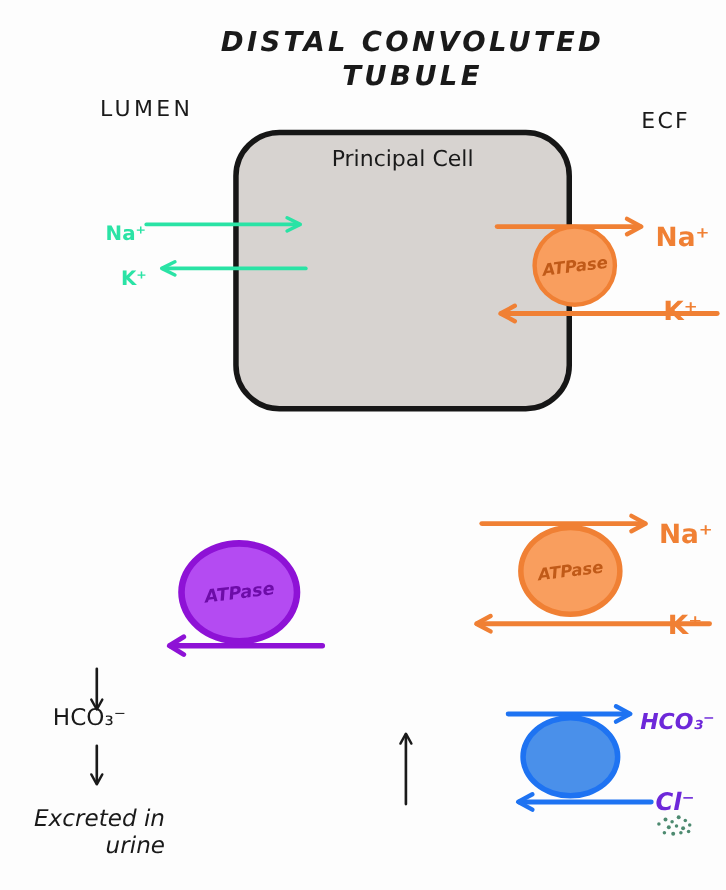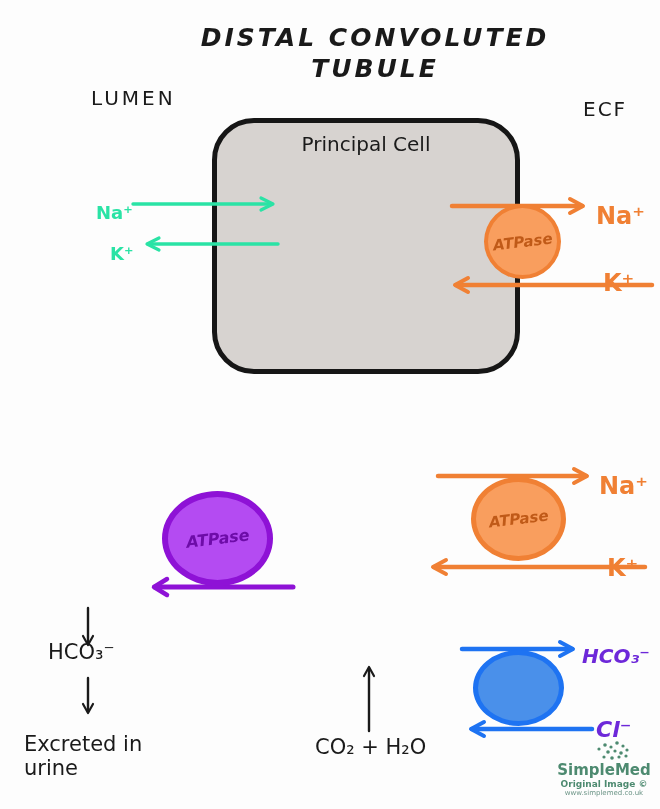--- a/index.html
+++ b/index.html
@@ -159,25 +159,18 @@
   <div class="ion ion-teal abs" style="left:110px;top:229px;">K⁺</div>
   <div class="ion ion-orange abs" style="left:596px;top:188px;">Na⁺</div>
   <div class="ion ion-orange abs" style="left:603px;top:255px;">K⁺</div>
 
   <div class="ion ion-orange abs" style="left:599px;top:458px;">Na⁺</div>
   <div class="ion ion-orange abs" style="left:607px;top:540px;">K⁺</div>
   <div class="ion ion-blue abs" style="left:582px;top:630px;font-size:20px;">HCO₃⁻</div>
   <div class="ion ion-blue abs" style="left:596px;top:703px;font-size:22px;">Cl⁻</div>
 
   <div class="chem" style="left:48px;top:640px;">HCO₃⁻</div>
-  <div class="chem pre" style="left:24px;top:732px;width:150px;text-align:left;">Excreted in
+  <div class="chem pre" style="left:0;top:732px;width:150px;text-align:right;font-style:italic;">Excreted in
 urine</div>
 
-  <div class="chem" style="left:315px;top:735px;">CO₂ + H₂O</div>
 
-  <div class="abs watermark">
-    <div style="height:22px;"></div>
-    <div class="wm-brand">SimpleMed</div>
-    <div class="wm-sub">Original Image ©</div>
-    <div class="wm-url">www.simplemed.co.uk</div>
-  </div>
 
 </div>
 
 </body></html>

